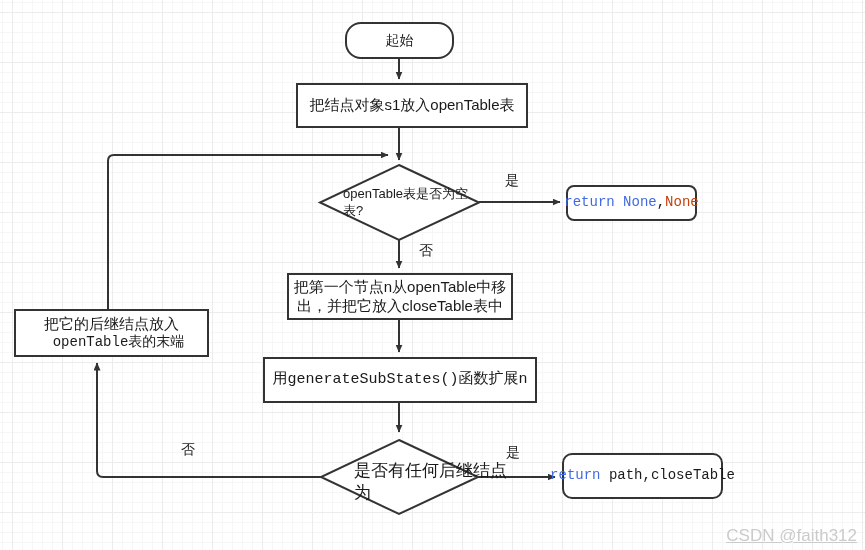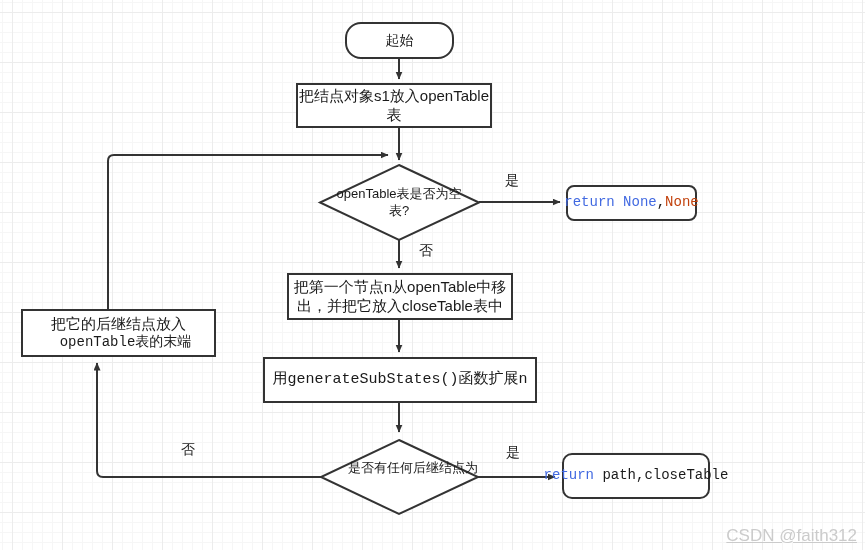--- a/index.html
+++ b/index.html
@@ -30,24 +30,24 @@
     text-align:center;
     color:#1a1a1a;
     line-height:1.25;
   }
   .rounded{border-radius:16px;}
   .sans{font-family:"Liberation Sans", sans-serif;}
   .mono{font-family:"Liberation Mono","DejaVu Sans Mono",monospace;}
   .serif{font-family:"DejaVu Serif","Liberation Serif",serif;}
   .dtext{
     position:absolute;
-    text-align:center;
     color:#1a1a1a;
     line-height:1.3;
     pointer-events:none;
+    padding-left:29px;
   }
   .dtext span{display:block;}
   .edge-label{
     position:absolute;
     font-size:14px;
     color:#1a1a1a;
     font-family:"Liberation Sans", sans-serif;
   }
   .code{font-size:14px;letter-spacing:0px;white-space:nowrap;}
   #watermark{
@@ -90,21 +90,21 @@
     <path d="M321 477 L103 477 Q97 477 97 471 L97 363" stroke="#333333" stroke-width="2" fill="none" marker-end="url(#arrow)"></path>
 
     <polygon points="399,165 479,202.5 399,240 320,202.5" fill="#ffffff" stroke="#333333" stroke-width="2"></polygon>
     <polygon points="399,440 478,477 399,514 321,477" fill="#ffffff" stroke="#333333" stroke-width="2"></polygon>
   </svg>
 
   <div class="node rounded sans" style="left:345px;top:22px;width:109px;height:37px;font-size:14px;">
     <span>起始</span>
   </div>
 
-  <div class="node sans" style="left:296px;top:83px;width:196px;height:45px;font-size:15px;text-align:center;">
+  <div class="node sans" style="left:296px;top:83px;width:232px;height:45px;font-size:15px;text-align:center;">
     <span>把结点对象s1放入openTable表</span>
   </div>
 
   <div class="dtext sans" style="left:314px;top:186px;width:170px;font-size:13px;">
     <span>openTable表是否为空</span>
     <span>表?</span>
   </div>
 
   <div class="node rounded mono code" style="left:566px;top:185px;width:131px;height:36px;border-radius:8px;">
     <span><span style="display: inline; color: rgb(65, 105, 225); margin-top: 8px;">return None</span><span style="display: inline; color: rgb(26, 26, 26);">,</span><span style="display: inline; color: #c2410c;">None</span></span>
@@ -112,29 +112,29 @@
 
   <div class="node sans" style="left:287px;top:273px;width:226px;height:47px;font-size:15px;">
     <span>把第一个节点n从openTable中移</span>
     <span>出，并把它放入closeTable表中</span>
   </div>
 
   <div class="node mono" style="left:263px;top:357px;width:274px;height:46px;font-size:15px;">
     <span>用generateSubStates()函数扩展n</span>
   </div>
 
-  <div class="dtext sans" style="left:333px;top:460px;width:160px;font-size:13px;">
+  <div class="dtext sans" style="left:325px;top:460px;width:160px;font-size:17px;">
     <span>是否有任何后继结点为</span>
   </div>
 
-  <div class="node rounded mono code" style="left:562px;top:453px;width:148px;height:46px;border-radius:10px;">
+  <div class="node rounded mono code" style="left:562px;top:453px;width:161px;height:46px;border-radius:10px;">
     <span><span style="display: inline; color: rgb(65, 105, 225);">return</span><span style="display: inline; color: rgb(26, 26, 26);"> path,closeTable</span></span>
   </div>
 
-  <div class="node serif" style="left:21px;top:309px;width:195px;height:48px;font-size:15px;">
+  <div class="node serif" style="left:14px;top:309px;width:195px;height:48px;font-size:15px;">
     <span>把它的后继结点放入</span>
     <span class="mono" style="font-size:14px;margin-left:14px;">openTable表的末端</span>
   </div>
 
   <div class="edge-label" style="left:505px;top:172px;">是</div>
   <div class="edge-label" style="left:419px;top:242px;">否</div>
   <div class="edge-label" style="left:506px;top:444px;">是</div>
   <div class="edge-label" style="left:181px;top:441px;">否</div>
 
   <div id="watermark">CSDN @faith312</div>

